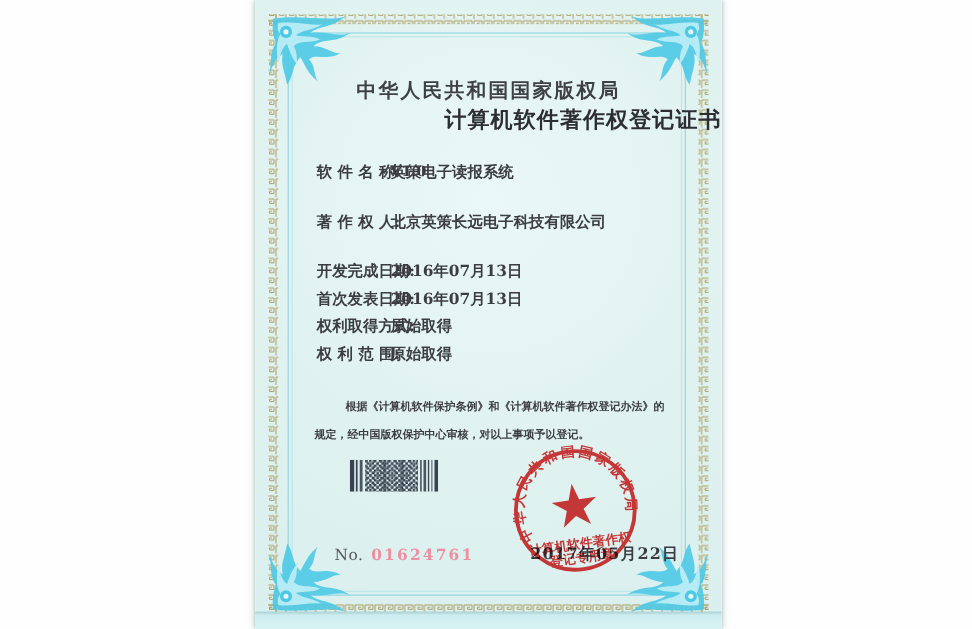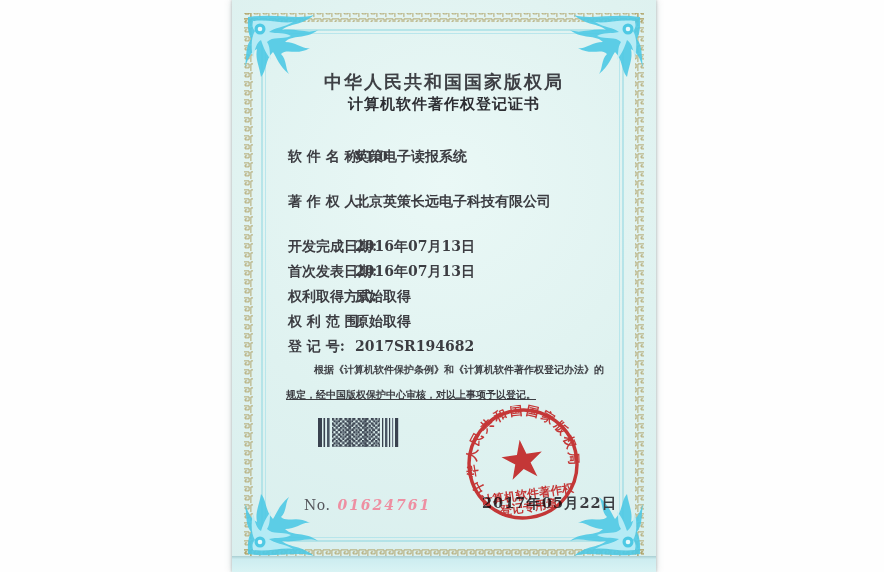--- a/index.html
+++ b/index.html
@@ -13,48 +13,48 @@
     background:radial-gradient(circle at 50% 32%, #eaf8f6 0%, #dff2f0 55%, #d9efee 100%);
     box-shadow:0 0 7px rgba(80,110,110,.28), -1px 0 2px rgba(120,140,140,.25), 1px 0 2px rgba(120,140,140,.25);
   }
   .deco { position:absolute; left:0; top:0; width:424px; height:572px; }
 
   .authority {
     position:absolute; top:70px; left:0; right:0; text-align:center;
     font-size:18px; font-weight:bold; letter-spacing:2px; color:#3e4045;
   }
   .cert-title {
-    position:absolute; top:95px; left:0; right:0; text-align:center;
-    font-size:15px; font-weight:bold; letter-spacing:1px; color:#2d2e33;
+    position:absolute; top:95px; left:0; right:0; text-align:right;
+    font-size:20px; font-weight:bold; letter-spacing:1px; color:#2d2e33;
   }
   .cert-no {
     position:absolute; top:133px; right:36px;
     font-size:11px; color:#4c4d52; letter-spacing:.5px;
   }
   .cert-no .lbl { margin-right:5px; }
 
   .row { position:absolute; left:56px; font-size:14px; font-weight:600; color:#3c3d42; white-space:nowrap; }
   .row .lbl { display:inline-block; width:67px; }
   .r-software { top:148px; }
   .r-version  { top:149px; left:123px; font-size:13px; font-weight:600; color:#3c3d42; position:absolute; }
   .r-holder   { top:193px; }
   .r-dev      { top:238px; }
   .r-pub      { top:263px; }
   .r-acq      { top:288px; }
   .r-scope    { top:313px; }
   .r-reg      { top:338px; }
 
   .stmt { position:absolute; font-size:10px; font-weight:600; color:#3c3d42; white-space:nowrap; }
   .stmt-l1 { top:363px; left:82px; }
-  .stmt-l2 { top:388px; left:54px;text-decoration:underline; }
+  .stmt-l2 { top:388px; left:54px; }
 
   .barcode { position:absolute; left:86px; top:418px; width:84px; height:29px; }
 
   .serial { position:absolute; top:497px; left:72px; font-size:14px; color:#55565c; letter-spacing:.5px; }
-  .serial .val { color:#ee8fa2; letter-spacing:2px; margin-left:7px; font-weight:600;font-style:italic; }
+  .serial .val { color:#ee8fa2; letter-spacing:2px; margin-left:7px; font-weight:600; }
 
   .issue-date {
     position:absolute; top:494px; left:250px;
     font-size:14.5px; font-weight:bold; color:#3b3c41; letter-spacing:1px;
   }
 
   .seal {
     position:absolute; left:232px; top:405px; width:118px; height:118px;
     transform:rotate(-8deg); opacity:.93; mix-blend-mode:multiply;
   }
@@ -125,23 +125,20 @@
     </div>
 
     <div class="row r-acq">
       <span class="lbl">权利取得方式:</span><span class="val">原始取得</span>
     </div>
 
     <div class="row r-scope">
       <span class="lbl">权 利 范 围:</span><span class="val">原始取得</span>
     </div>
 
-    <div class="row r-reg">
-      <span class="lbl">登 记 号:</span><span class="val">2017SR194682</span>
-    </div>
 
     <div class="stmt stmt-l1">根据《计算机软件保护条例》和《计算机软件著作权登记办法》的</div>
     <div class="stmt stmt-l2">规定，经中国版权保护中心审核，对以上事项予以登记。</div>
 
     <svg class="barcode" viewBox="0 0 84 29" aria-hidden="true">
       <defs>
         <pattern id="bcq" width="4.4" height="4.4" patternUnits="userSpaceOnUse">
           <rect x="0" y="0" width="2.2" height="2.2" fill="#39424f"></rect>
           <rect x="2.2" y="2.2" width="2.2" height="2.2" fill="#39424f"></rect>
         </pattern>

